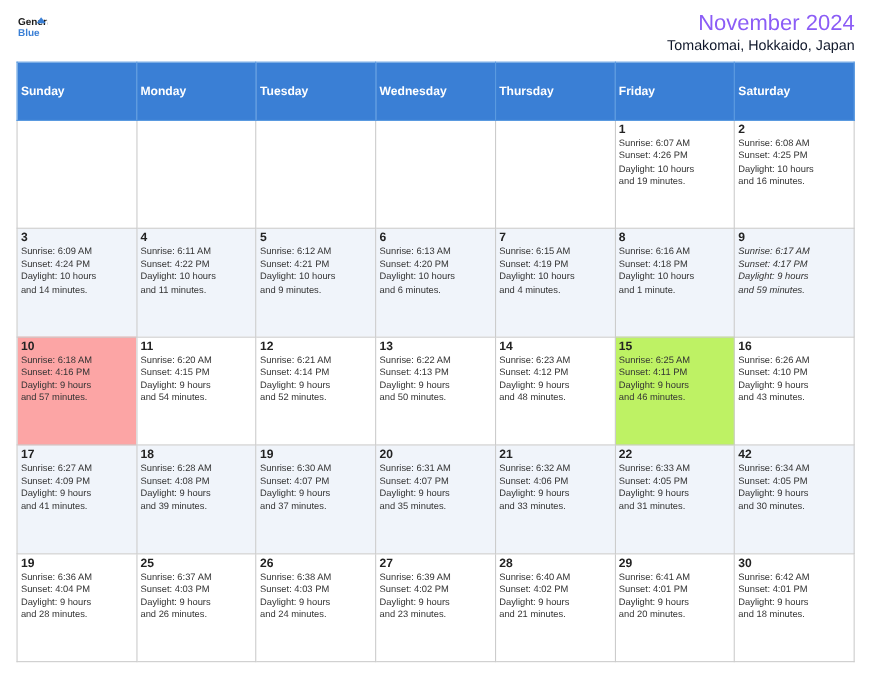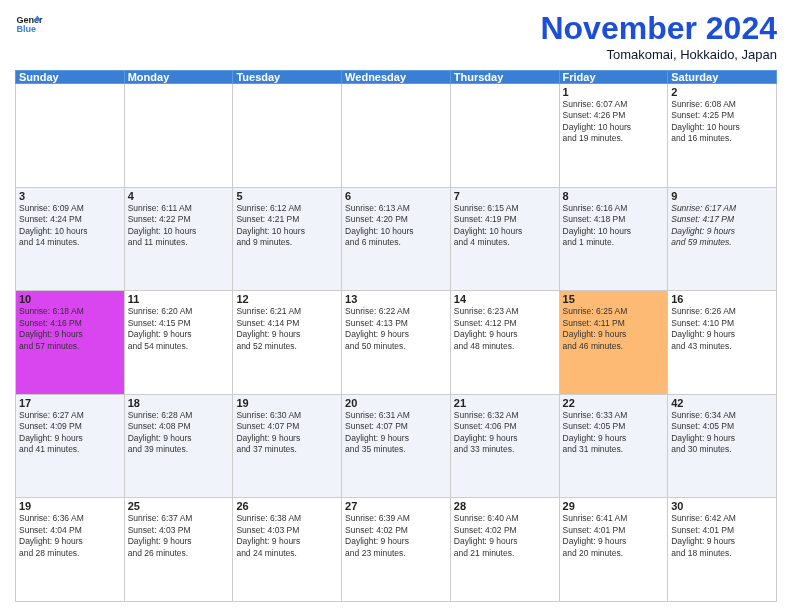--- a/index.html
+++ b/index.html
@@ -29,41 +29,41 @@
       gap: 4px;
     }
     .logo-icon {
       width: 28px;
       height: 28px;
     }
     .title-block {
       text-align: right;
     }
     .month-title {
-      font-size: 32px;
-      font-weight: bold;
-      color: #1d4ed8;
+      font-size: 20px;
+      font-weight: normal;
+      color: #8b5cf6;
     }
     .location {
       font-size: 13px;
       color: #0f172a;
     }
     .calendar {
       flex: 1;
       border: 1px solid #ccc;
       border-collapse: collapse;
       width: 100%;
       table-layout: fixed;
     }
     .calendar th {
       background-color: #3a7fd5;
       color: #fff;
       font-size: 11px;
       font-weight: bold;
-      padding: 0 3px;
+      padding: 20px 3px;
       text-align: left;
       border: 1px solid #5a9ae0;
     }
     .calendar td {
       border: 1px solid #ccc;
       vertical-align: top;
       padding: 2px 3px;
       font-size: 9px;
       color: #333;
       height: 80px;
@@ -187,21 +187,21 @@
           </td>
           <td style="background-color: rgb(240, 244, 250);">
             <span class="day-num">9</span>
             <div class="day-info" style="white-space: pre-line; font-style: italic;">Sunrise: 6:17 AM
 Sunset: 4:17 PM
 Daylight: 9 hours
 and 59 minutes.</div>
           </td>
         </tr>
         <tr>
-          <td style="background-color: #d946ef;">
+          <td style="background-color: #fca5a5;">
             <span class="day-num">10</span>
             <div class="day-info" style="white-space: pre-line;">Sunrise: 6:18 AM
 Sunset: 4:16 PM
 Daylight: 9 hours
 and 57 minutes.</div>
           </td>
           <td style="background-color: rgb(255, 255, 255);">
             <span class="day-num">11</span>
             <div class="day-info" style="white-space: pre-line;">Sunrise: 6:20 AM
 Sunset: 4:15 PM
@@ -222,21 +222,21 @@
 Daylight: 9 hours
 and 50 minutes.</div>
           </td>
           <td style="background-color: rgb(255, 255, 255);">
             <span class="day-num">14</span>
             <div class="day-info" style="white-space: pre-line;">Sunrise: 6:23 AM
 Sunset: 4:12 PM
 Daylight: 9 hours
 and 48 minutes.</div>
           </td>
-          <td style="background-color: #fdba74; margin-left: 32px;">
+          <td style="background-color: #bef264; margin-left: 32px;">
             <span class="day-num">15</span>
             <div class="day-info" style="white-space: pre-line;">Sunrise: 6:25 AM
 Sunset: 4:11 PM
 Daylight: 9 hours
 and 46 minutes.</div>
           </td>
           <td style="background-color: rgb(255, 255, 255);">
             <span class="day-num">16</span>
             <div class="day-info" style="white-space: pre-line;">Sunrise: 6:26 AM
 Sunset: 4:10 PM

